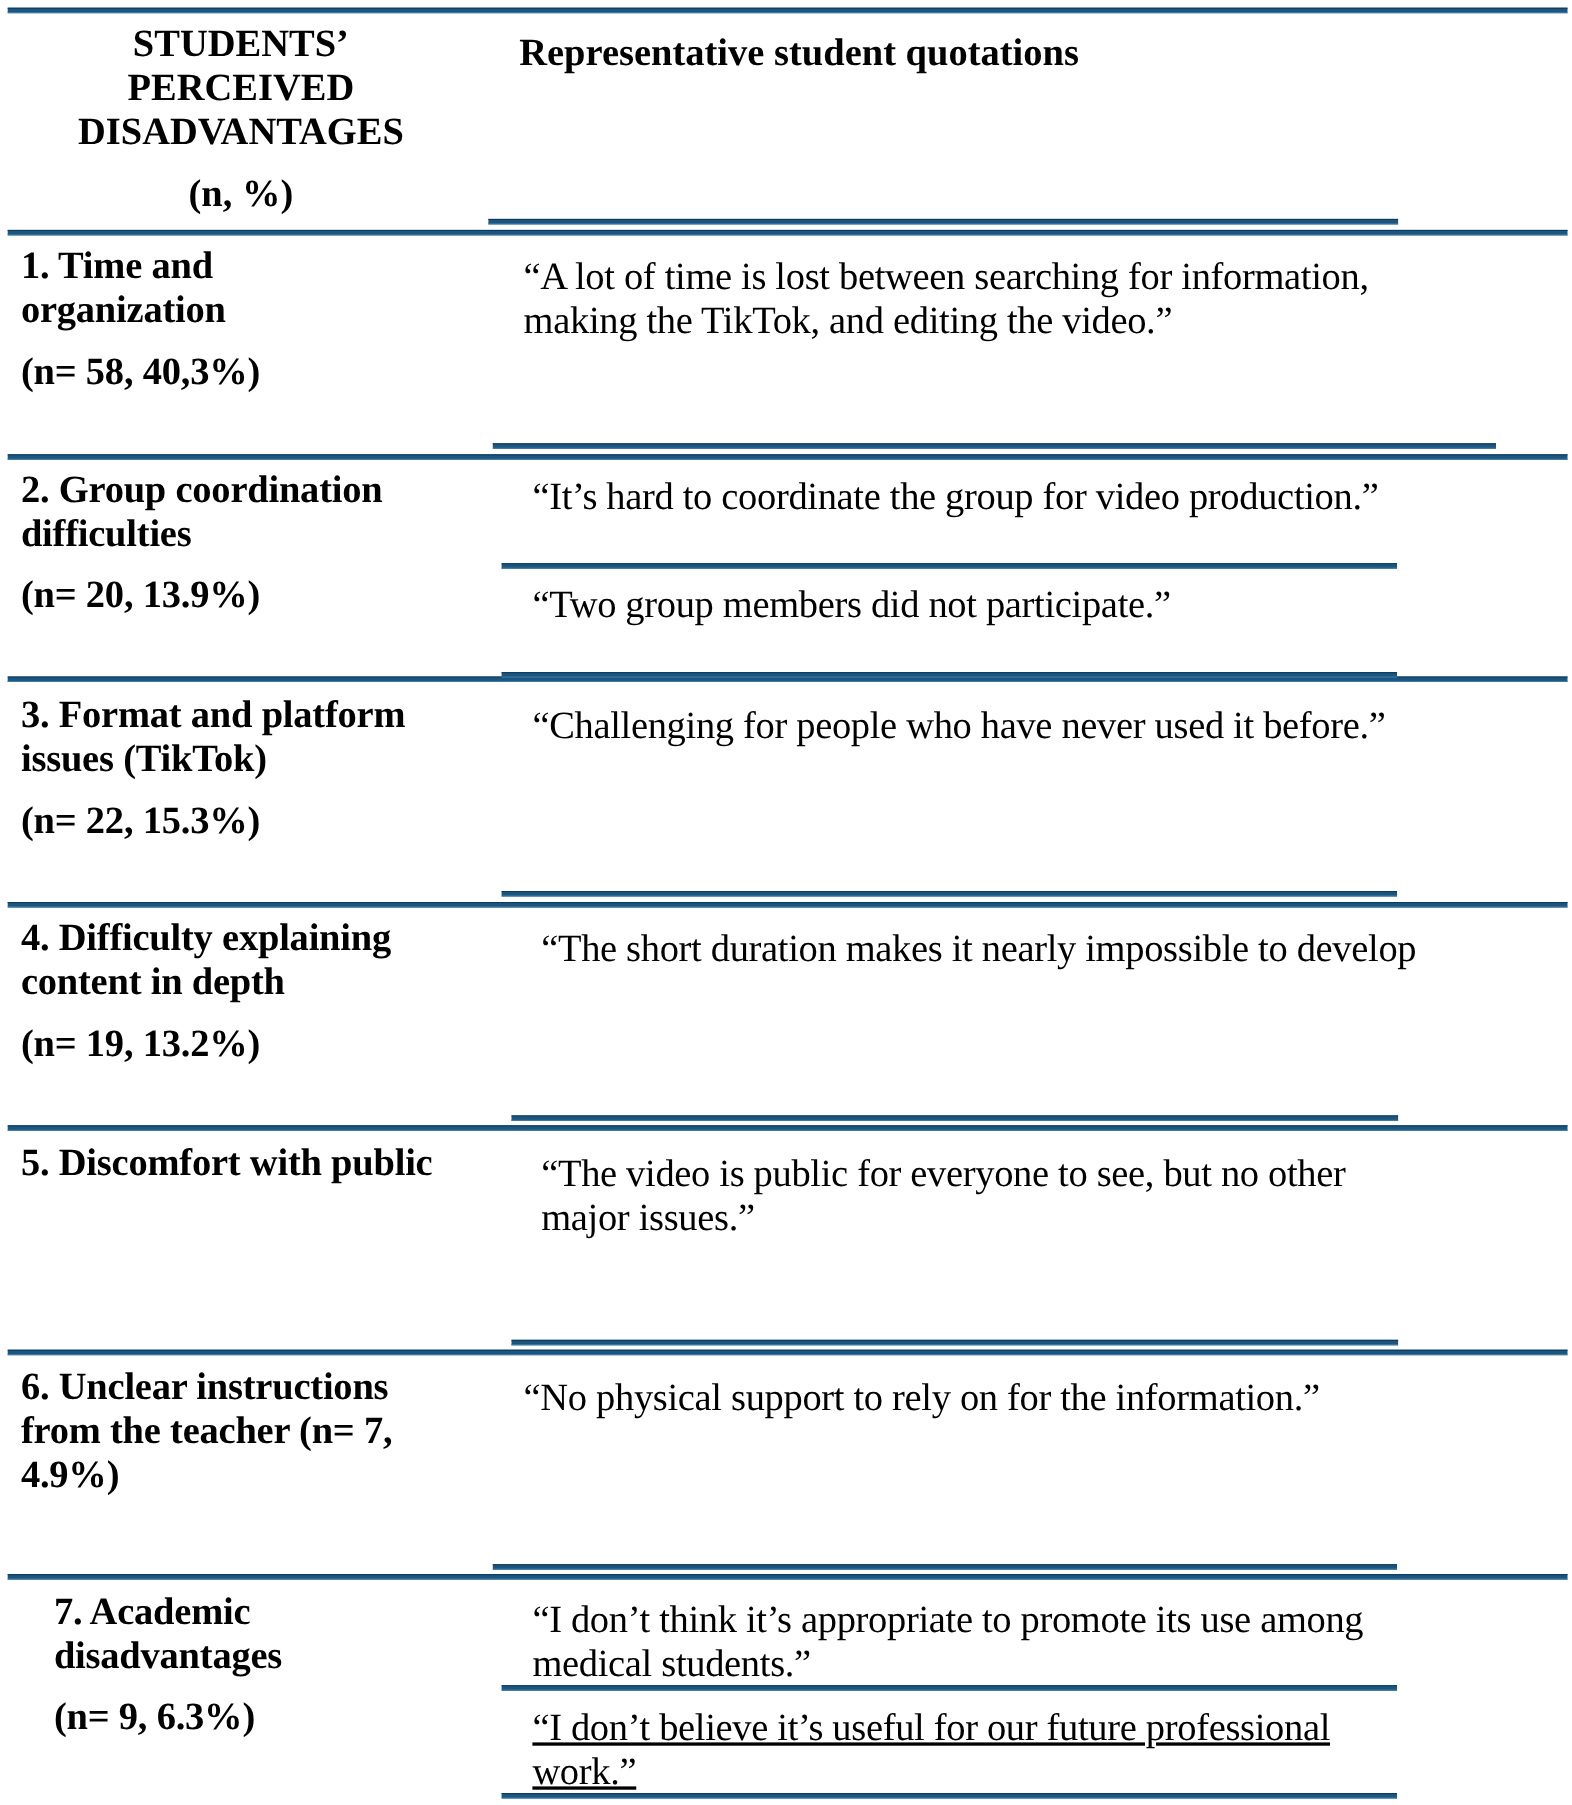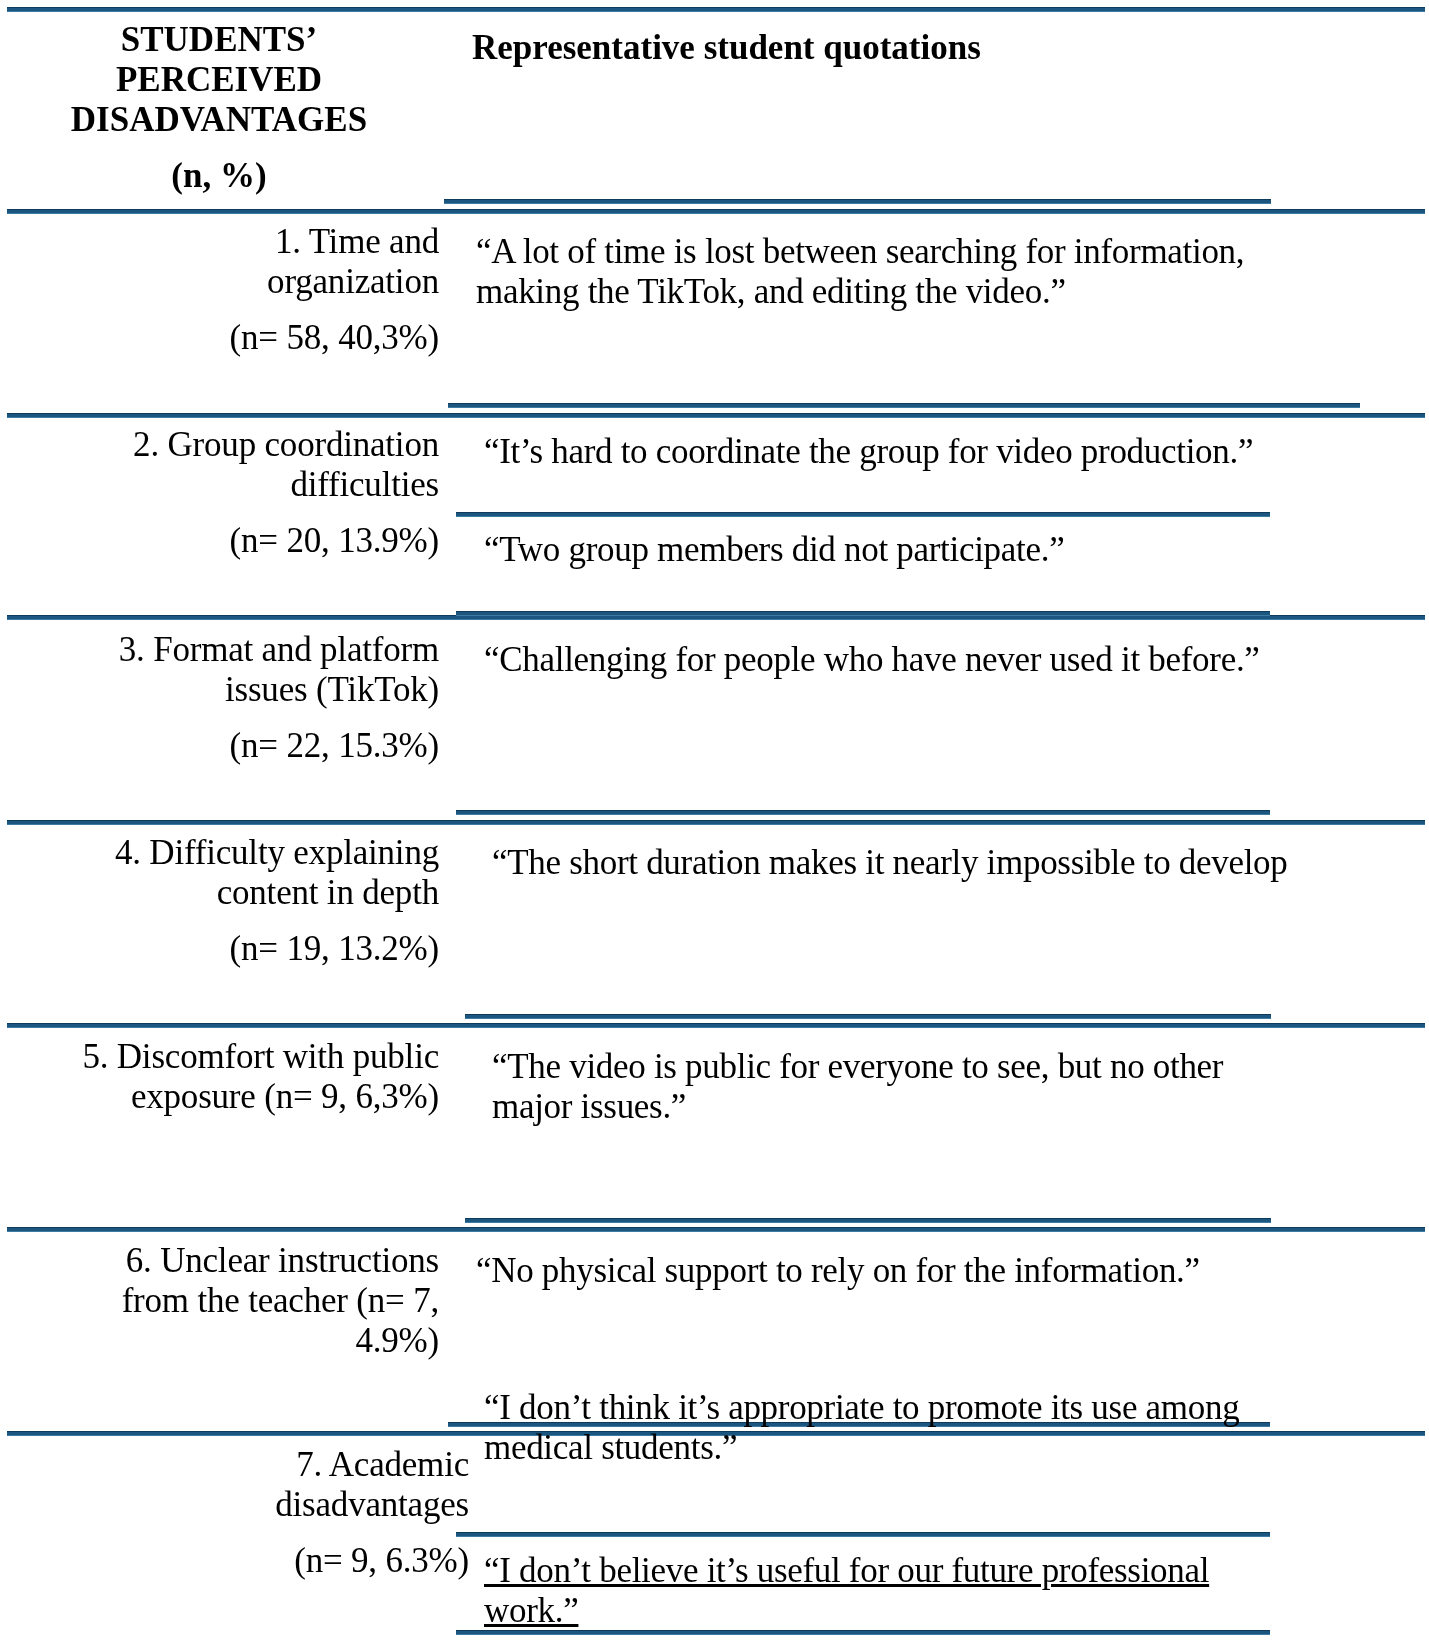--- a/index.html
+++ b/index.html
@@ -24,25 +24,24 @@
       box-sizing: border-box;
     }
     .rule.full {
       left: 7px;
       width: 1418px;
     }
     .cat {
       position: absolute;
       left: 19px;
       width: 420px;
-      font-weight: normal;
+      font-weight: bold;
       font-size: 35px;
       line-height: 40px;
       letter-spacing: -0.2px;
-      text-align: right;
     }
     .cat .count {
       display: block;
       margin-top: 16px;
     }
     .header-cat {
       position: absolute;
       left: 19px;
       top: 20px;
       width: 400px;
@@ -142,41 +141,40 @@
   <span>4. Difficulty explaining</span><br>
   <span>content in depth</span>
   <span class="count">(n= 19, 13.2%)</span>
 </div>
 <div class="quote" style="left:492px; top:843px;">
   <span>“The short duration makes it nearly impossible to develop</span><br>
 </div>
 
 <div class="cat" style="top:1037px;">
   <span>5. Discomfort with public</span><br>
-  <span>exposure (n= 9, 6,3%)</span>
 </div>
 <div class="quote" style="left:492px; top:1047px;">
   <span>“The video is public for everyone to see, but no other</span><br>
   <span>major issues.”</span>
 </div>
 
 <div class="cat" style="top:1241px;">
   <span>6. Unclear instructions</span><br>
   <span>from the teacher (n= 7,</span><br>
   <span>4.9%)</span>
 </div>
 <div class="quote" style="left:476px; top:1251px;">
   <span>“No physical support to rely on for the information.”</span>
 </div>
 
 <div class="cat" style="top:1445px;margin-left:30px;">
   <span>7. Academic</span><br>
   <span>disadvantages</span>
   <span class="count">(n= 9, 6.3%)</span>
 </div>
-<div class="quote" style="left:484px; top:1388px;">
+<div class="quote" style="left:484px; top:1453px;">
   <span>“I don’t think it’s appropriate to promote its use among</span><br>
   <span>medical students.”</span>
 </div>
 <div class="quote" style="left:484px; top:1551px;text-decoration:underline;">
   <span>“I don’t believe it’s useful for our future professional</span><br>
   <span>work.”</span>
 </div>
 
 </body></html>

